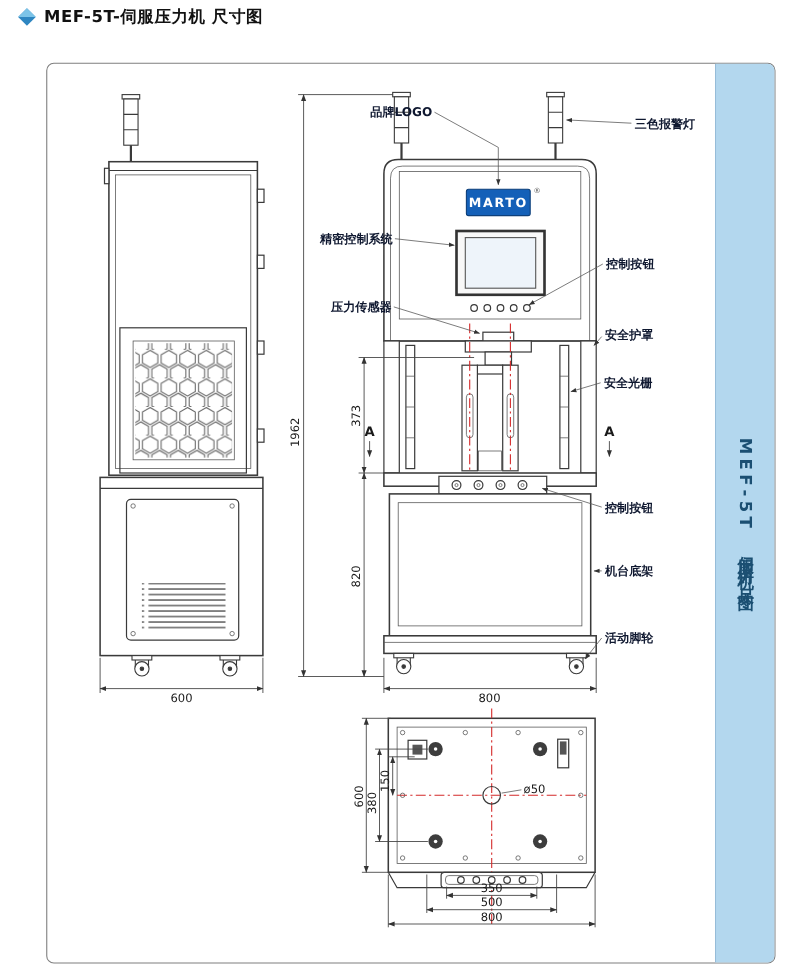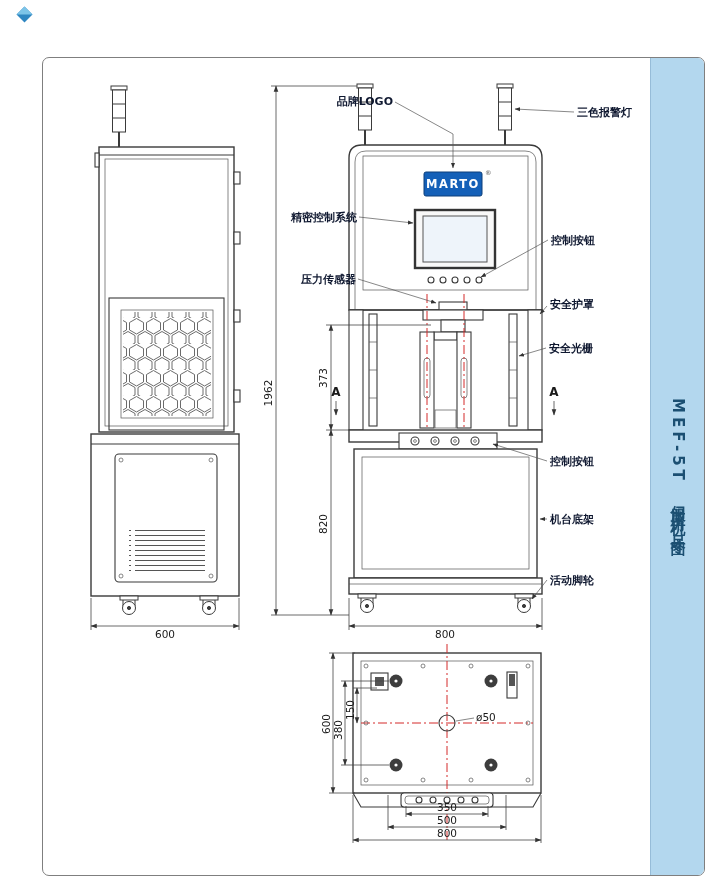--- a/index.html
+++ b/index.html
@@ -23,20 +23,21 @@
 </head>
 <body>
 
 <div class="page">
 
   <div class="hdr">
     <svg width="17" height="17" viewBox="0 0 17 17">
       <polygon points="8.5,0.5 16.5,8.5 8.5,16.5 0.5,8.5" fill="#2e86c1"></polygon>
       <polygon points="8.5,0.5 16.5,8.5 8.5,8.5 0.5,8.5" fill="#7cc4e8"></polygon>
     </svg>
+    <h1>MEF-5T-伺服压力机 尺寸图</h1>
   </div>
 
   <div class="board">
 
     <svg class="draw" viewBox="0 0 609 817">
       <defs>
         <marker id="ar" viewBox="0 0 10 10" refX="9" refY="5" markerWidth="8" markerHeight="8" orient="auto-start-reverse">
           <path d="M0,1.4 L9.6,5 L0,8.6 Z" fill="#333"></path>
         </marker>
         <pattern id="hexp" width="17" height="26" patternUnits="userSpaceOnUse">

